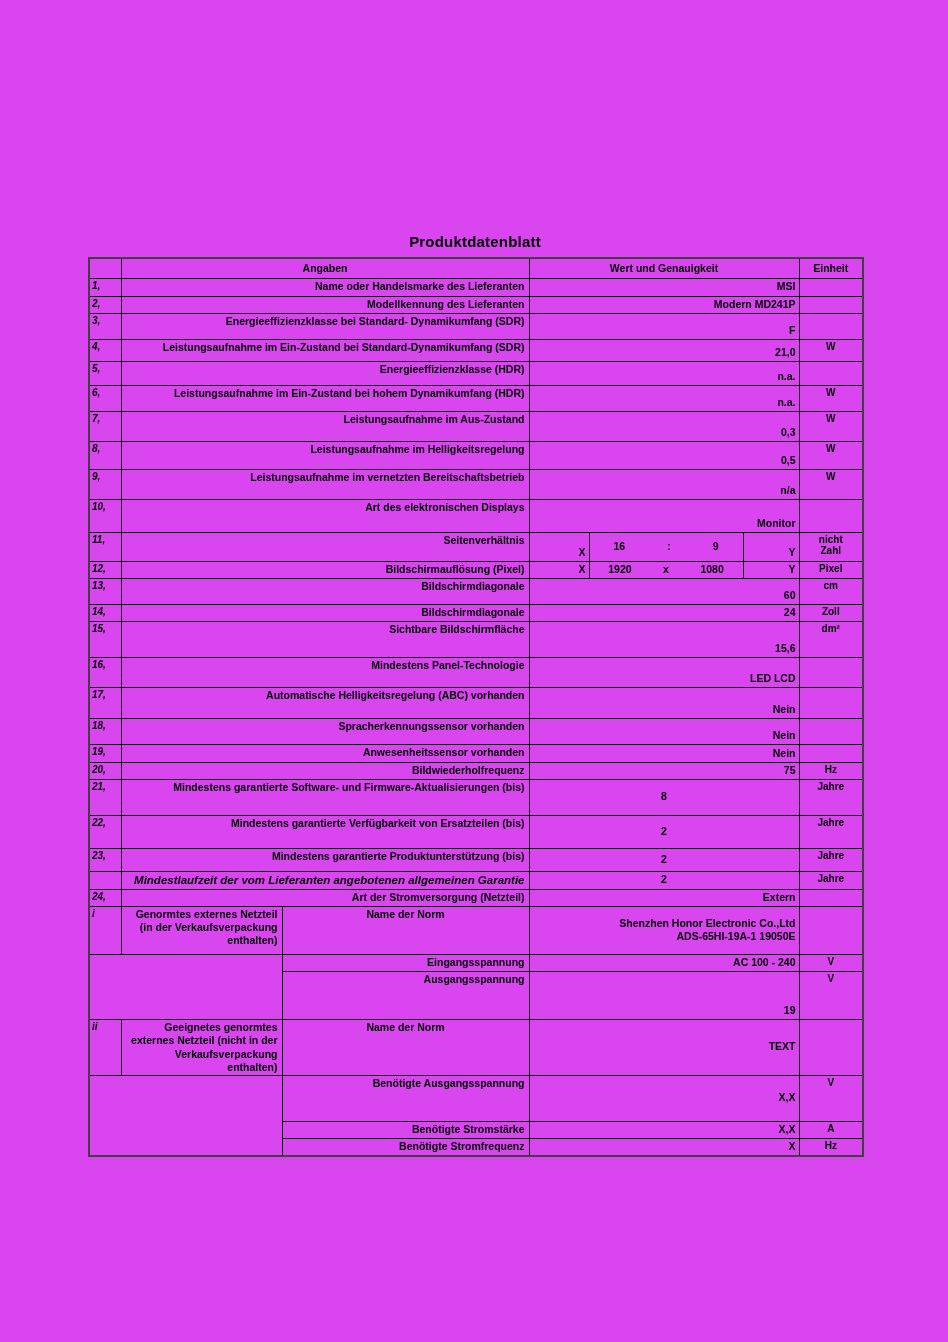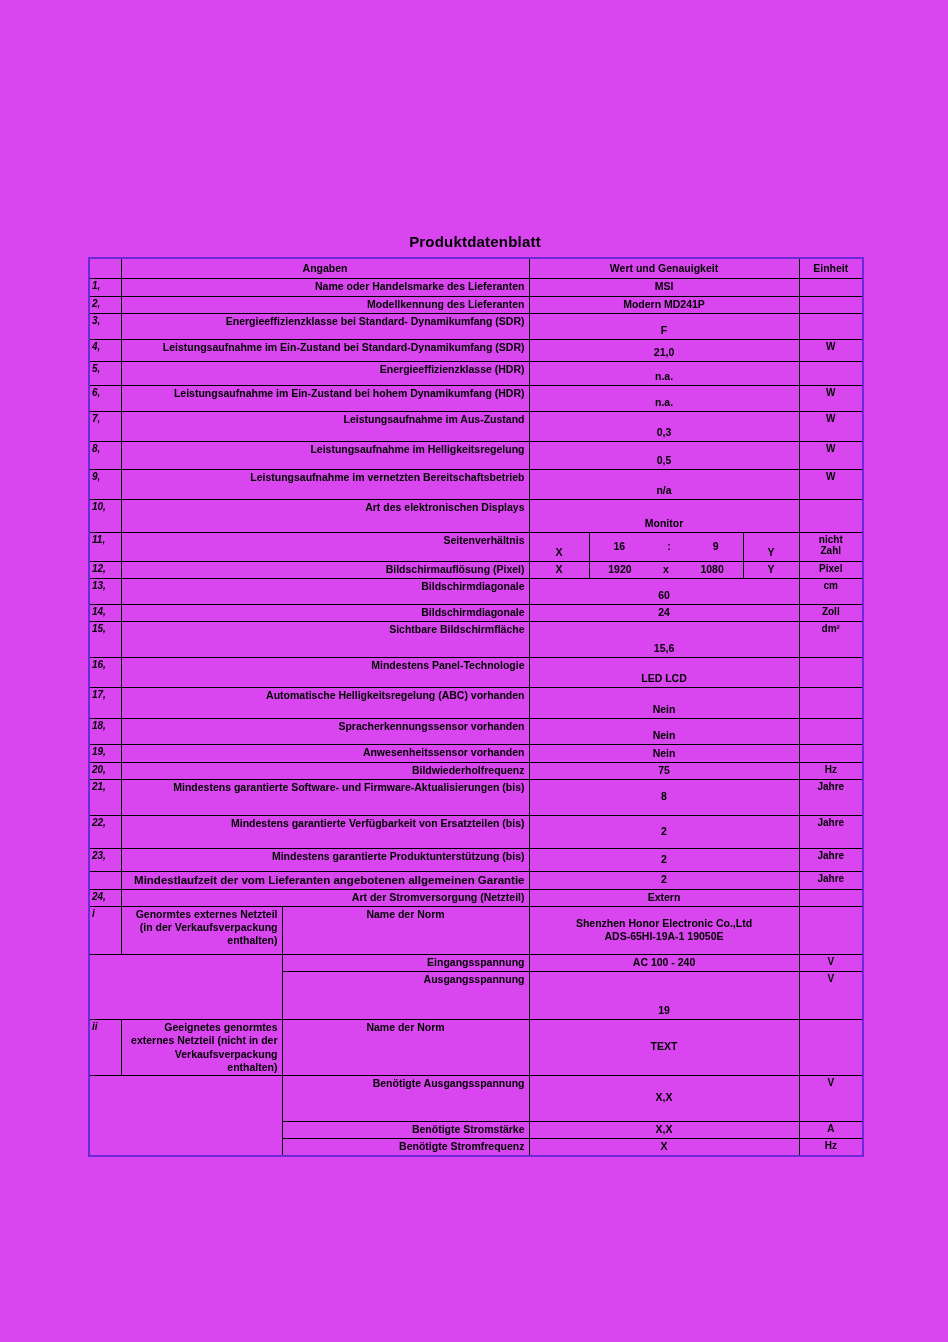--- a/index.html
+++ b/index.html
@@ -1,33 +1,33 @@
 <!DOCTYPE html>
 <html><head>
 <meta charset="utf-8">
 <style>
   html,body { margin:0; padding:0; background:#fff; }
   body { width:948px; height:1342px; font-family:"Liberation Sans", sans-serif; color:#000; }
   .page { position:relative; width:948px; height:1342px; background:#d946ef; overflow:hidden; }
   .doc-title { position:absolute; top:233px; left:88px; width:774px; text-align:center;
                font-size:15px; font-weight:700; letter-spacing:0.2px; }
   table.sheet { position:absolute; top:257px; left:88px; width:774px;
-                border-collapse:collapse; table-layout:fixed; border:2px solid #6d28d9; }
+                border-collapse:collapse; table-layout:fixed; border:2px solid #404040; }
   td { border:1px solid #000; font-size:10.5px; font-weight:600; padding:0 3px;
        overflow:hidden; line-height:1.25; }
   .hdr  { font-weight:700; text-align:center; vertical-align:middle; }
   .num  { font-style:italic; font-size:10px; vertical-align:top; text-align:left; padding:1px 2px; }
   .label{ vertical-align:top; text-align:right; padding:1px 4px; }
-  .value{ vertical-align:bottom; text-align:center; padding:1px 3px 2px; }
+  .value{ vertical-align:bottom; text-align:right; padding:1px 3px 2px; }
   .vmid { vertical-align:middle; }
   .center { text-align:center; }
   .unit { vertical-align:top; text-align:center; font-size:10px; padding:1px 2px; line-height:1.15; }
   .pre  { white-space:pre-line; }
   .bold { font-weight:700; }
-  .big  { font-size:11.5px; }
+  .big  { font-size:11.5px;font-style:italic; }
   .norm { text-align:center; vertical-align:top; font-weight:700; padding:1px 3px;margin-top:27px; }
   .mid-flex { display:flex; justify-content:space-around; align-items:center;text-align:center; }
 </style>
 </head>
 <body>
 
 <div class="page">
 
   <div class="doc-title">Produktdatenblatt</div>
 

